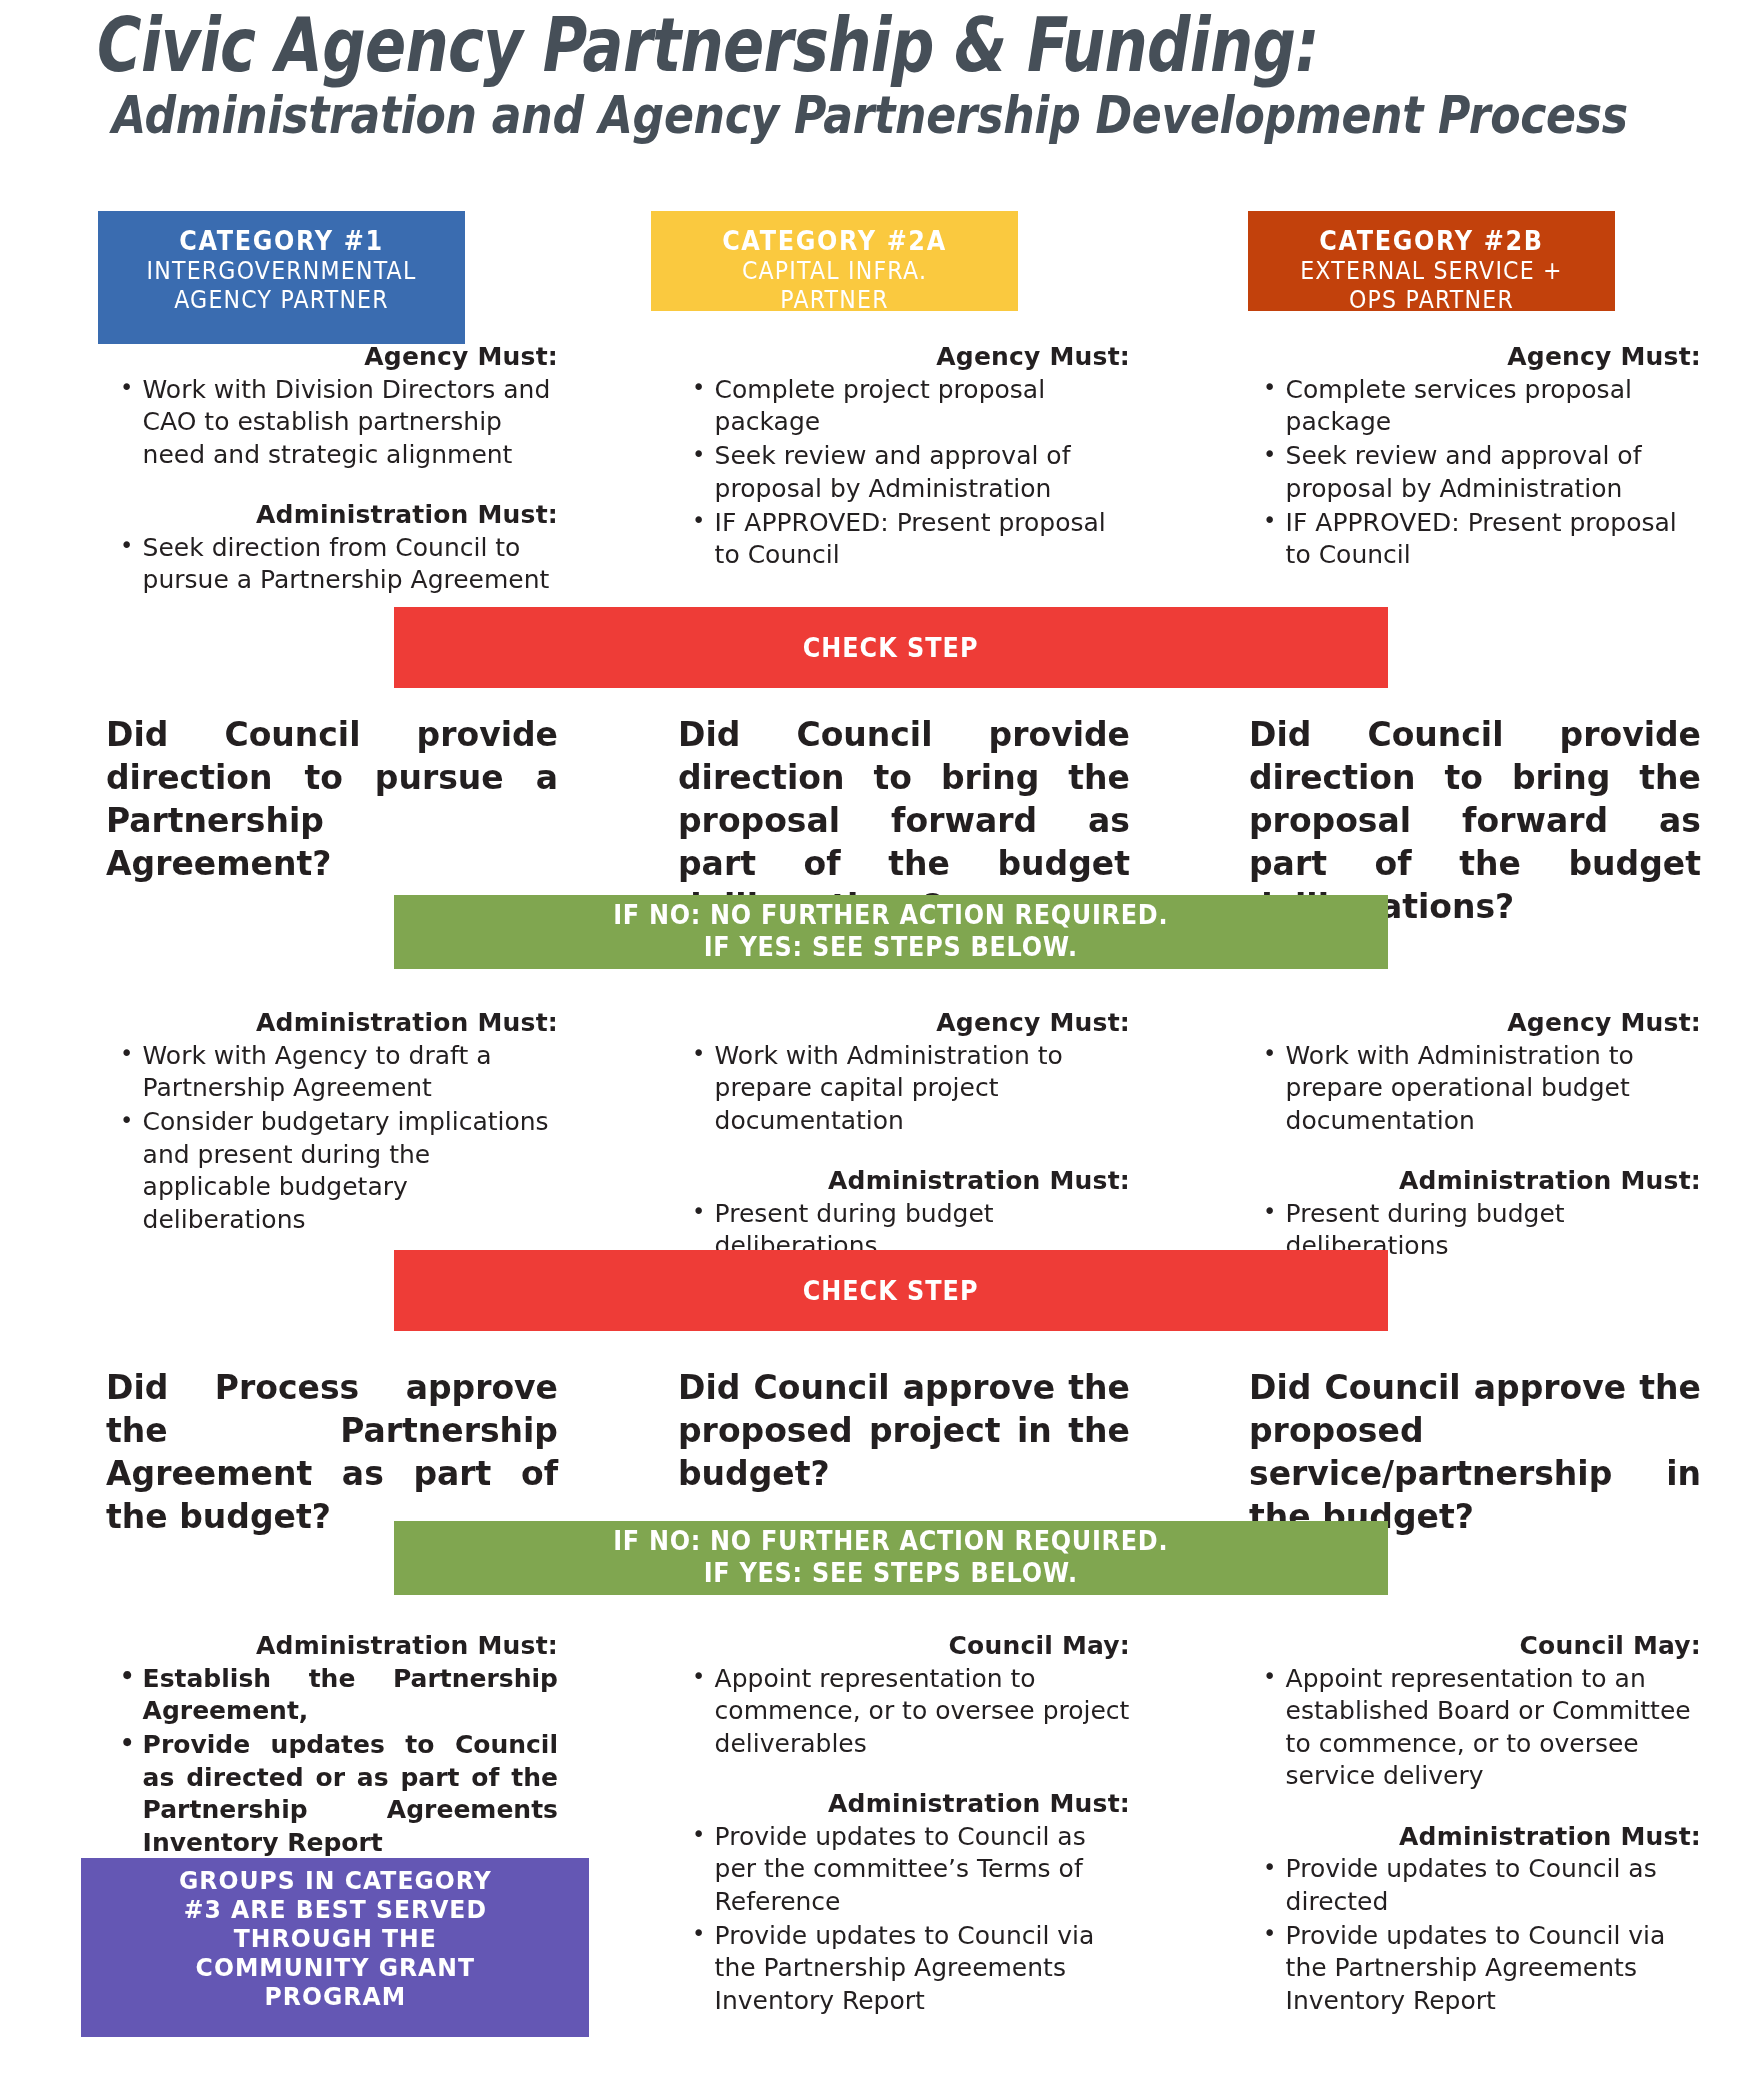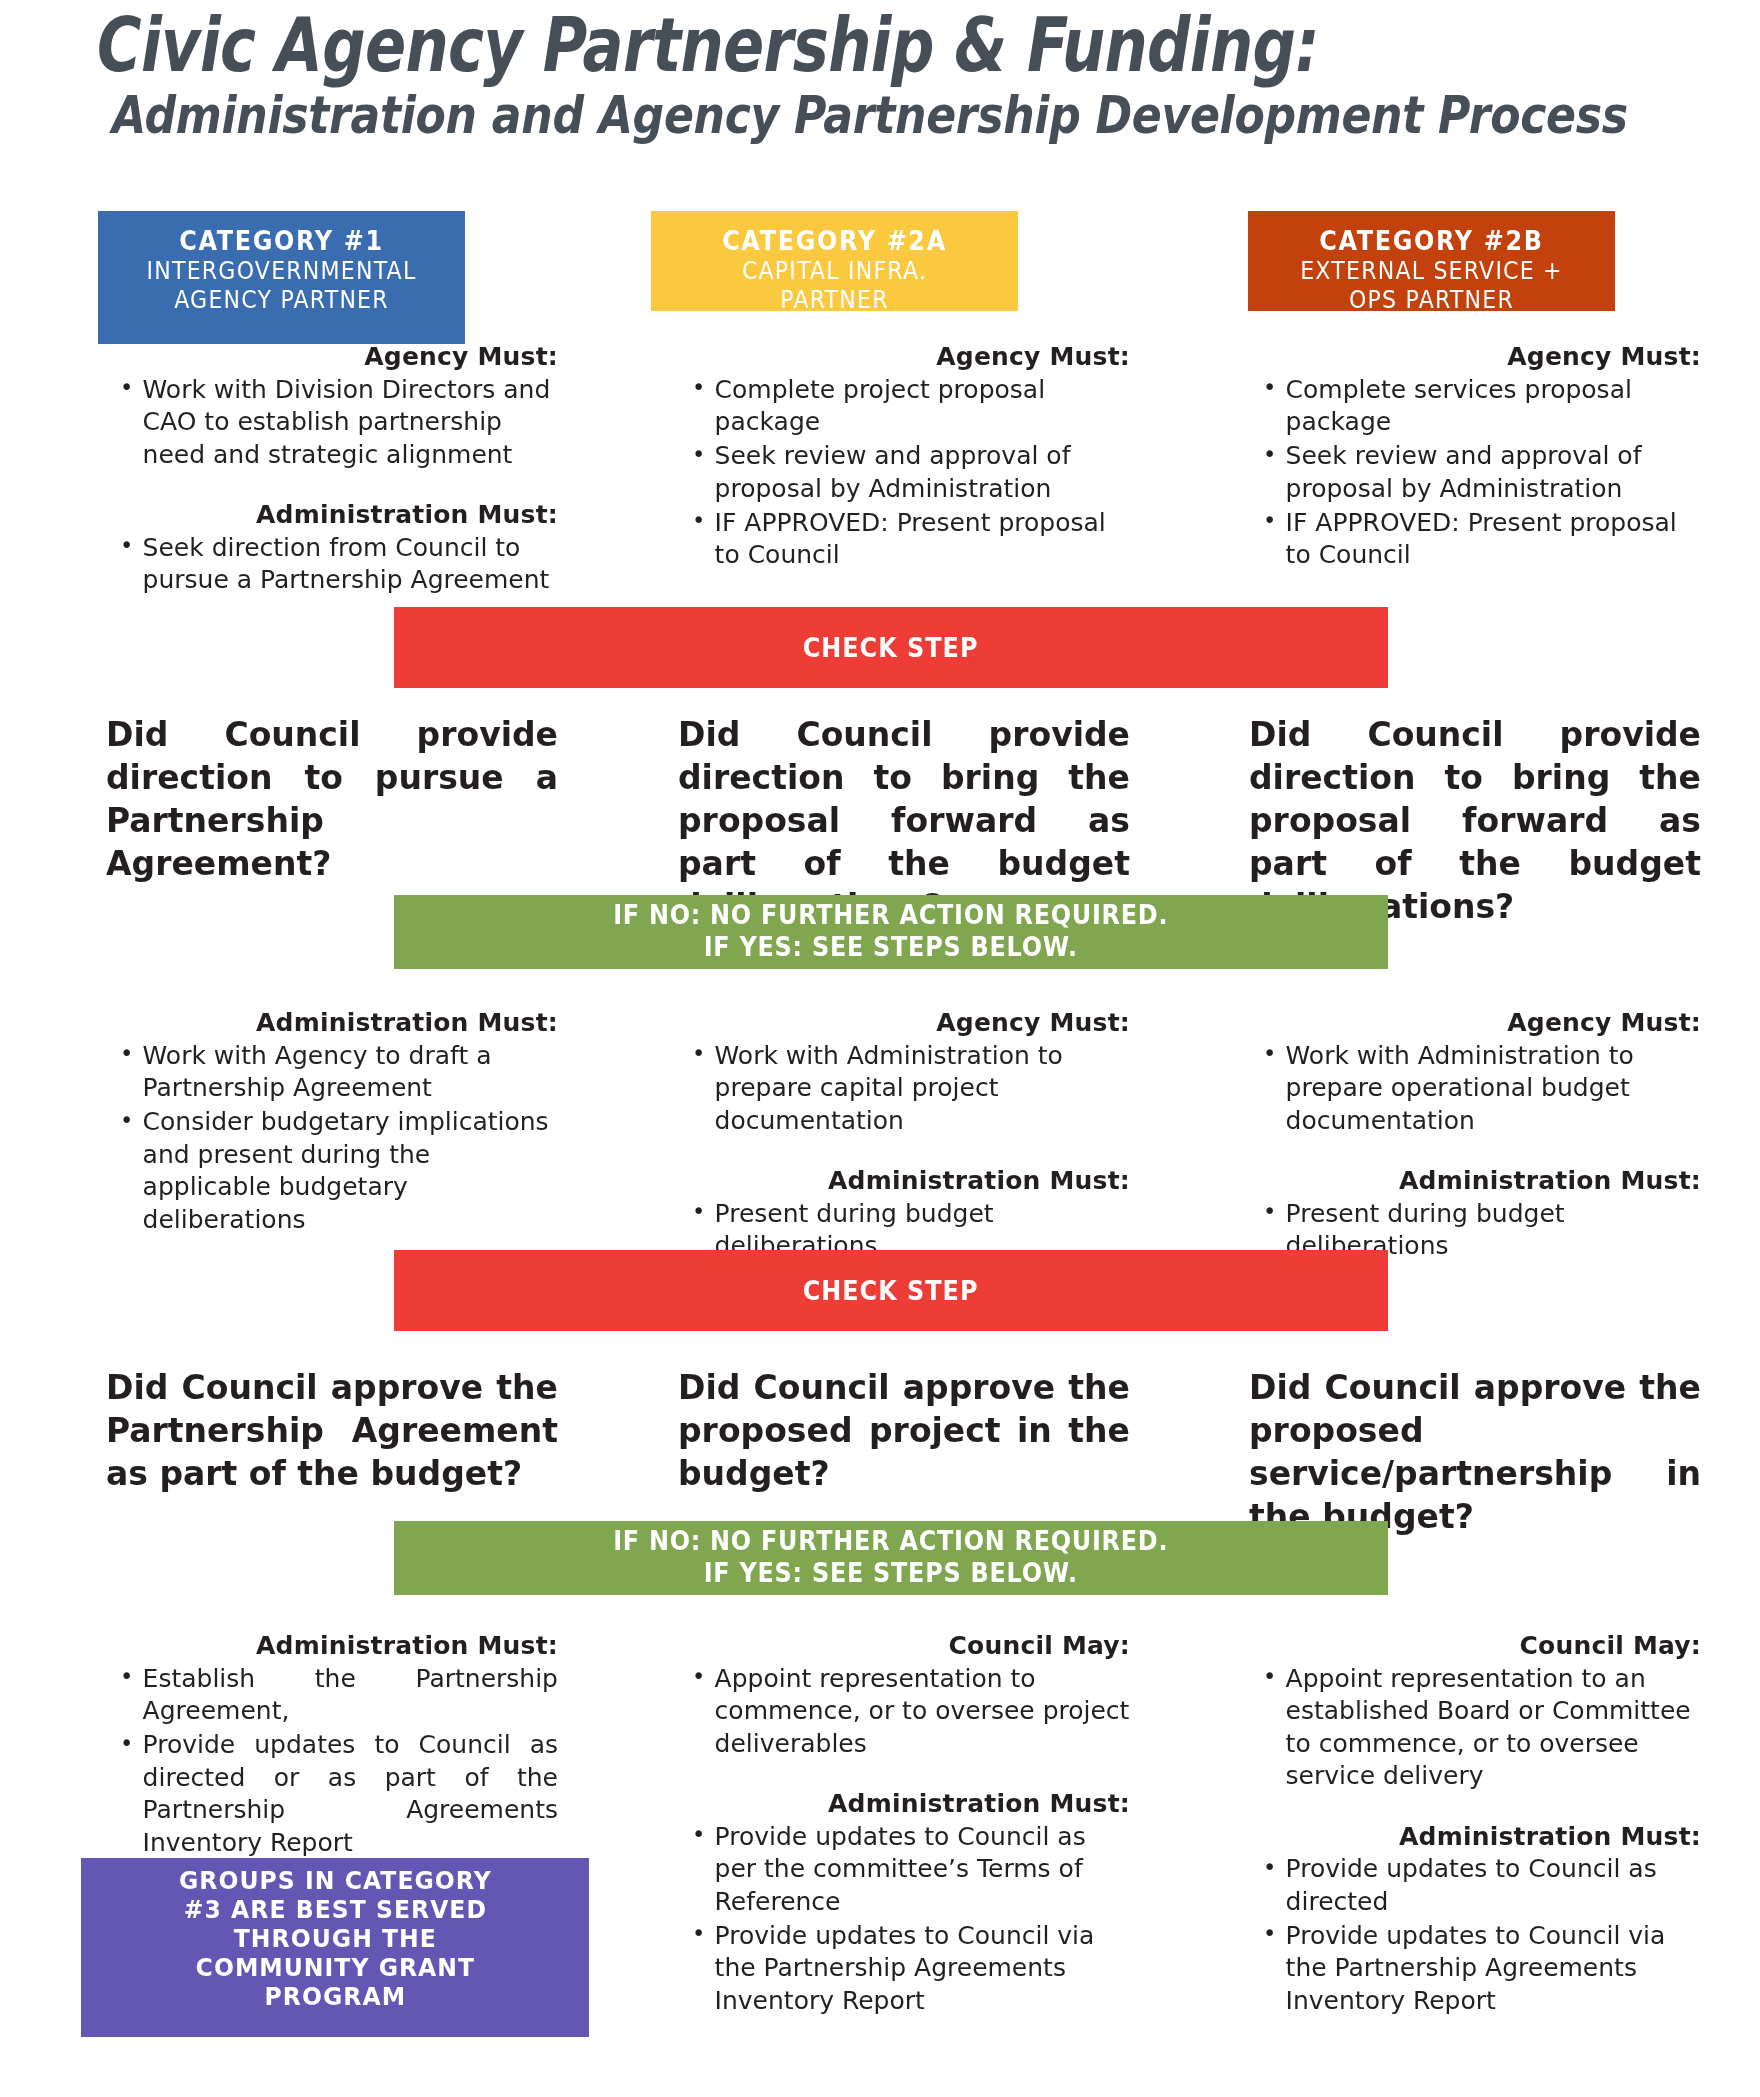--- a/index.html
+++ b/index.html
@@ -161,21 +161,21 @@
     text-align: justify;
     text-align-last: left;
   }
   .q-row-1 { top: 714px; }
   .q-row-2 { top: 1367px; }
   .qx-1 { left: 106px; }
   .qx-2 { left: 678px; }
   .qx-3 { left: 1249px; }
 
   
-  ul.items.justify li { text-align: justify; text-align-last: left; }
+  ul.items.justify li { text-align: justify; text-align-last: left; font-weight: bold; }
 
   
   #purple-box {
     position: absolute;
     left: 81px;
     top: 1858px;
     width: 508px;
     height: 179px;
     background: #6457b4;
     color: #ffffff;
@@ -291,21 +291,21 @@
   <div class="lead">Administration Must:</div>
   <ul class="items">
       <li>Present during budget deliberations</li>
     </ul>
 </div>
 
 <div class="banner banner-red" id="banner-check-2">
   <span>CHECK STEP</span>
 </div>
 
-<div class="question q-row-2 qx-1">Did Council approve the Partnership Agreement as part of the budget?</div>
+<div class="question q-row-2 qx-1">Did Process approve the Partnership Agreement as part of the budget?</div>
 <div class="question q-row-2 qx-2">Did Council approve the proposed project in the budget?</div>
 <div class="question q-row-2 qx-3">Did Council approve the proposed service/partnership in the budget?</div>
 
 <div class="banner banner-green" id="banner-result-2">
   <span>IF NO: NO FURTHER ACTION REQUIRED.
 IF YES: SEE STEPS BELOW.</span>
 </div>
 
 <div class="block" style="left:106px; top:1631px;">
   <div class="lead">Administration Must:</div>

